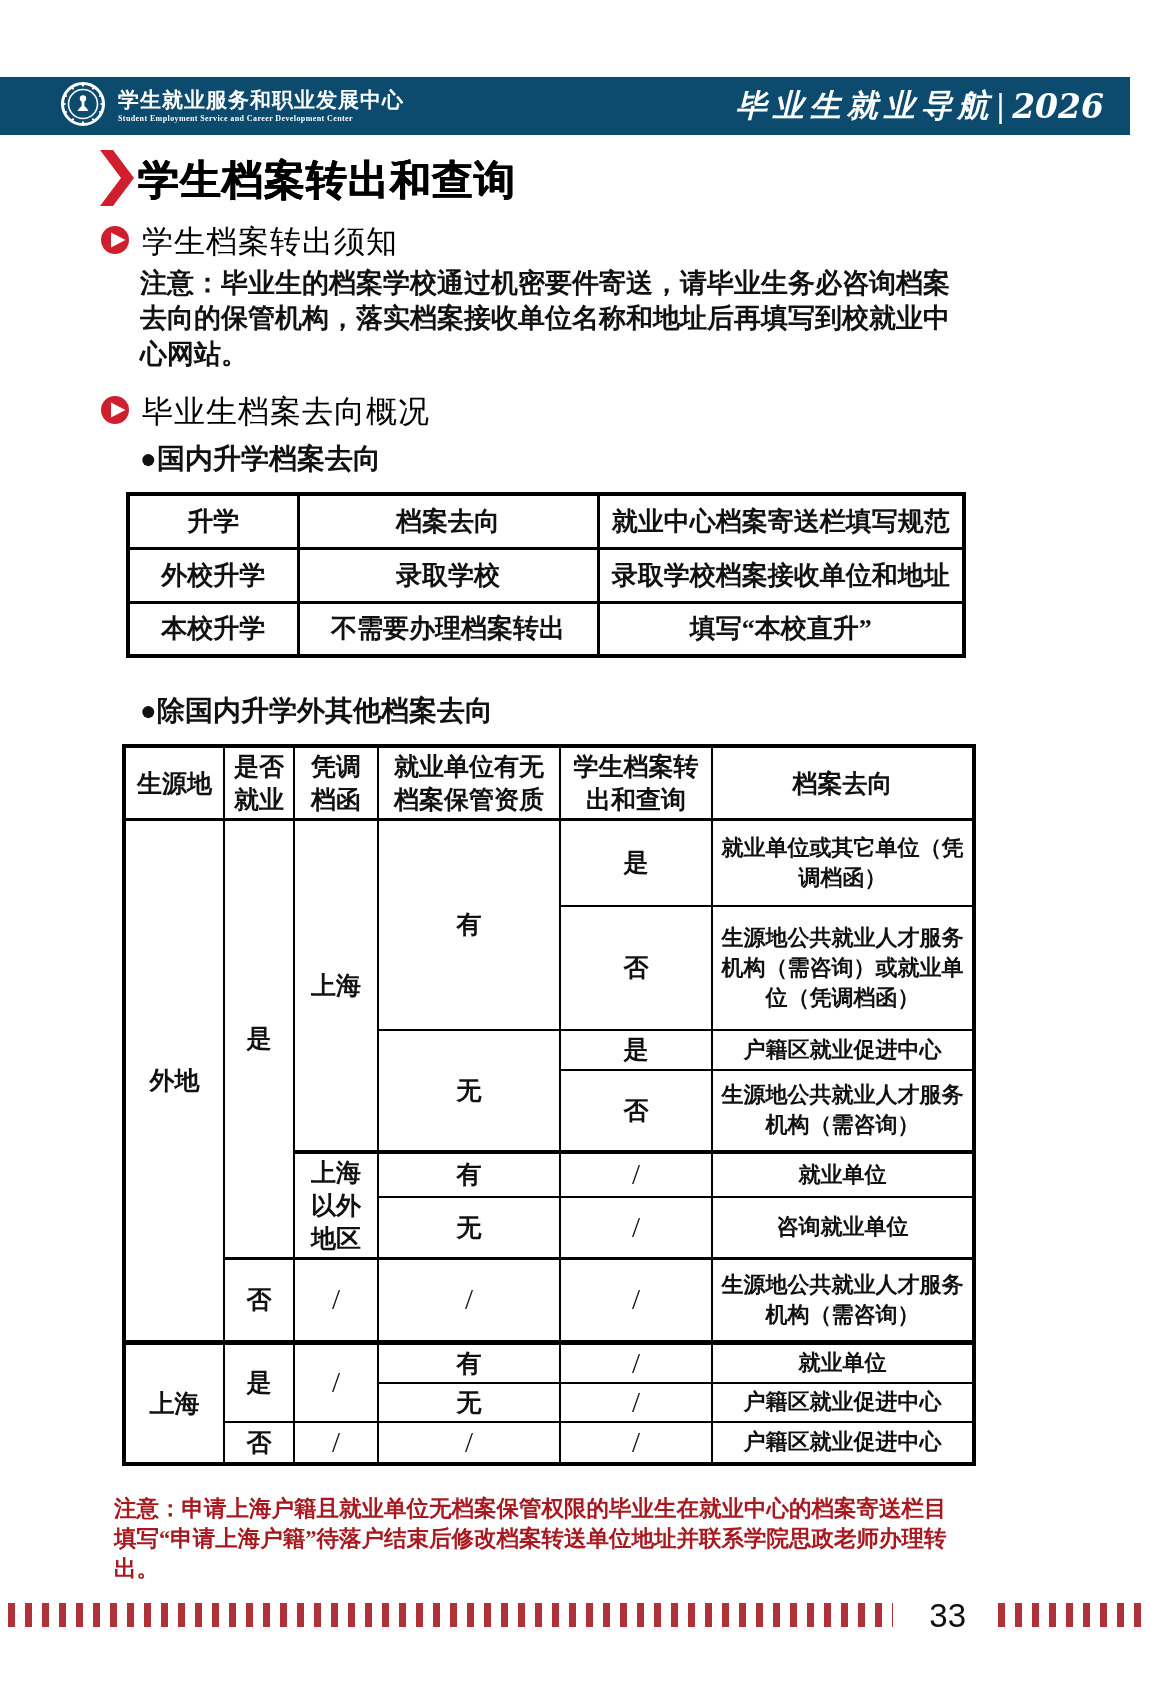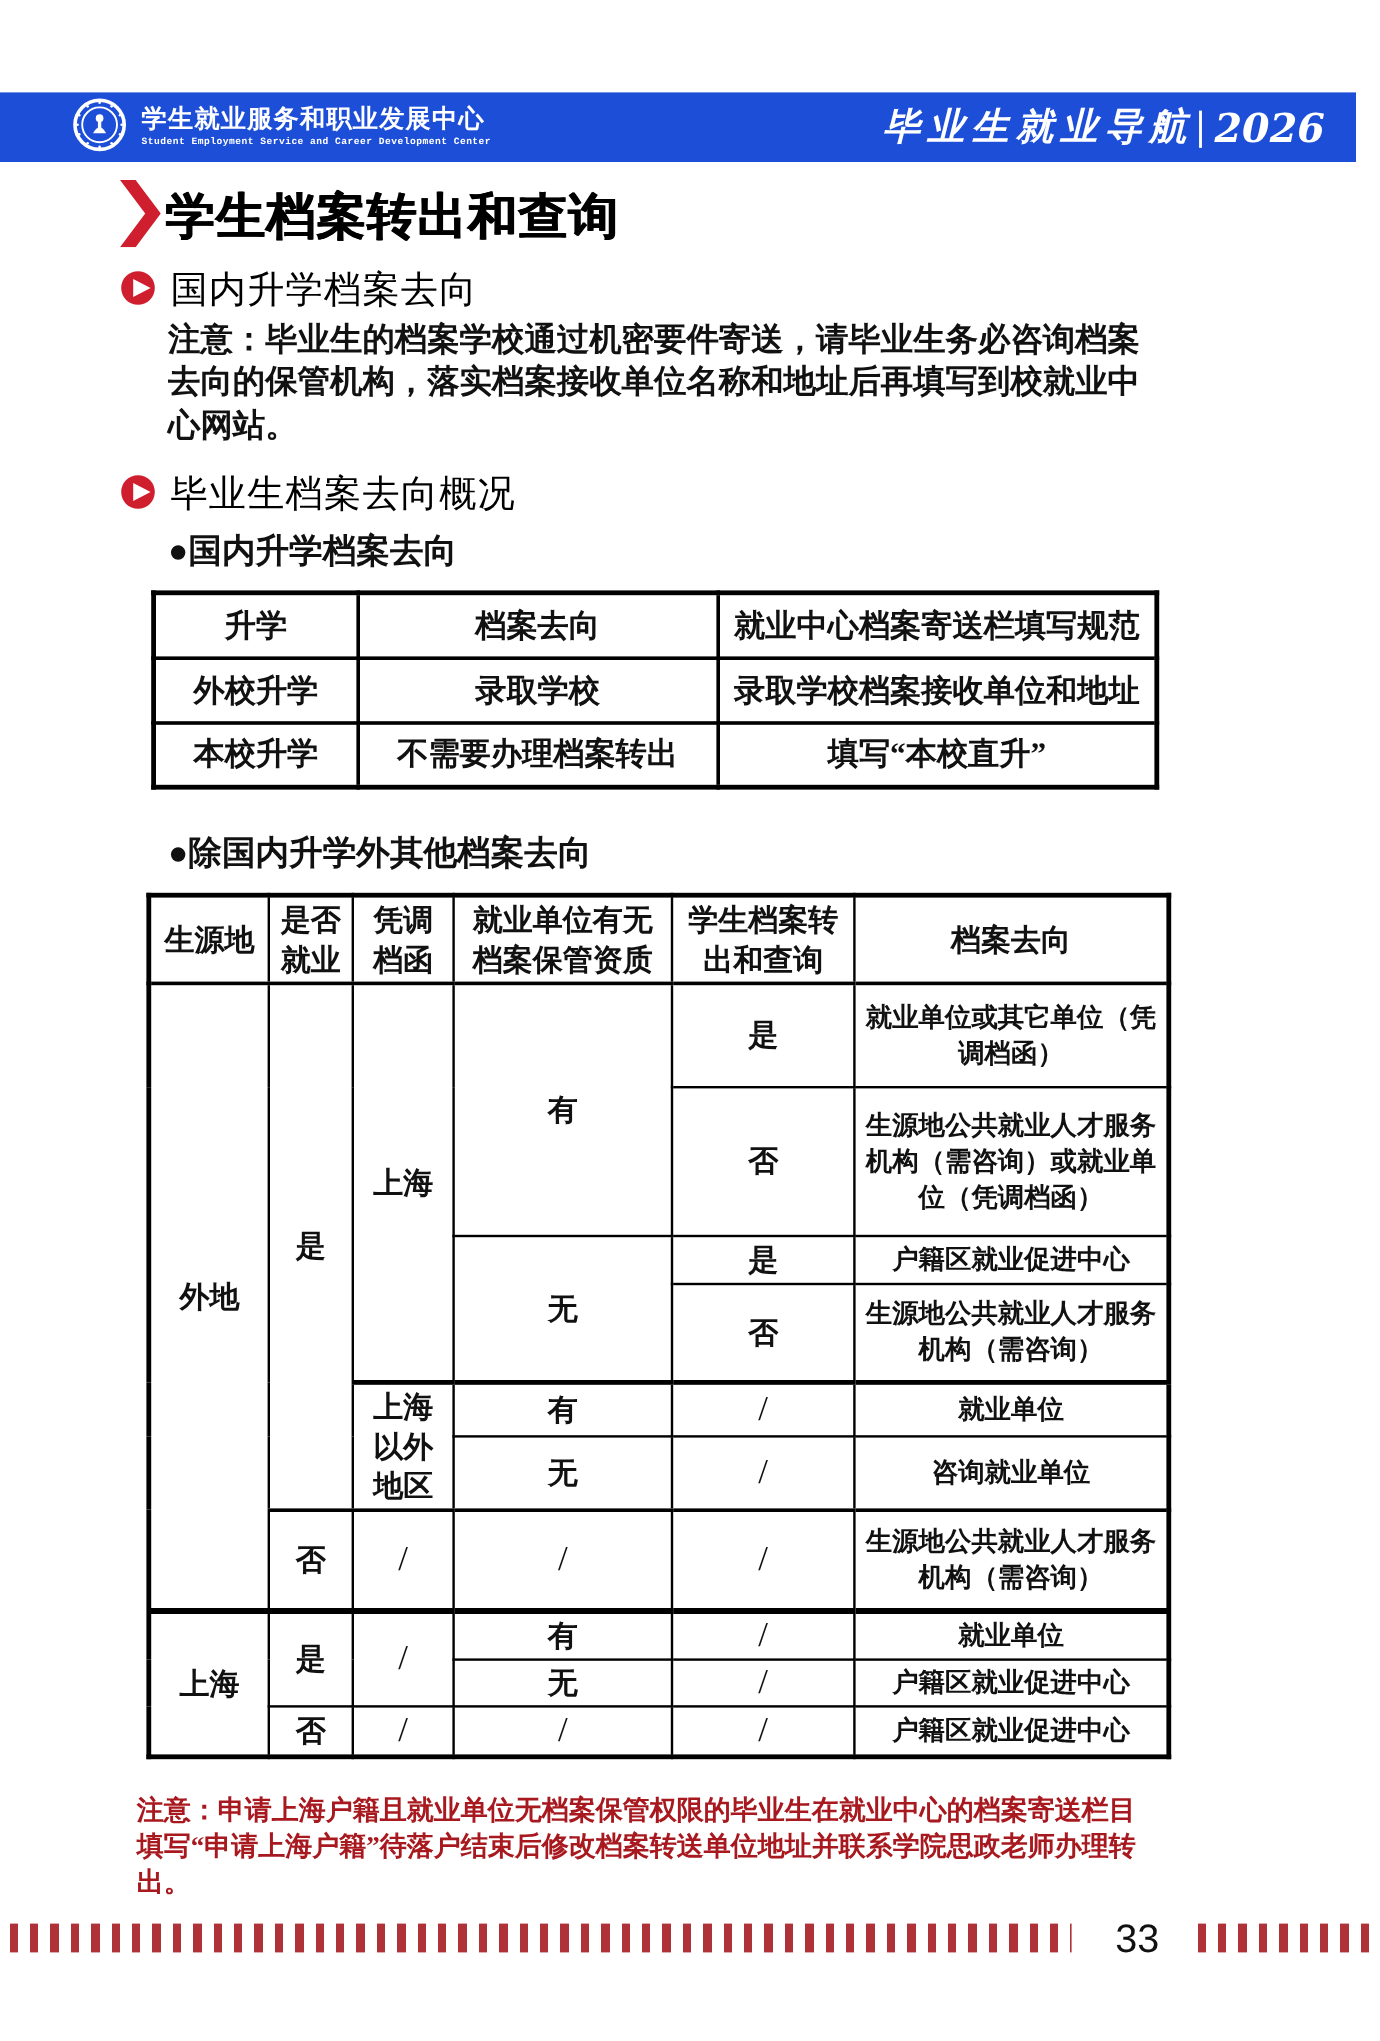--- a/index.html
+++ b/index.html
@@ -1,26 +1,26 @@
 <!DOCTYPE html>
 <html><head>
 <meta charset="utf-8">
 <style>
   * { box-sizing: border-box; margin: 0; padding: 0; }
   html, body { width: 1150px; height: 1701px; background: #ffffff; }
   body { position: relative; font-family: "Liberation Serif", "DejaVu Serif", serif; color: #111; overflow: hidden; }
 
   
   .banner { position: absolute; top: 77px; left: 0; width: 1130px; height: 58px;
-            background: #1d4ed8; display: flex; align-items: center; }
+            background: #0c4a6e; display: flex; align-items: center; }
   .logo { margin-left: 60px; flex: 0 0 auto; }
   .center-names { margin-left: 12px; color: #fff; }
   .center-name-cn { font-family: "Liberation Sans", "DejaVu Sans", sans-serif; font-weight: 700;
                     font-size: 21px; letter-spacing: 1px; line-height: 1.05; }
-  .center-name-en { font-family: Liberation Mono, monospace; font-weight: 700;
+  .center-name-en { font-family: Liberation Serif, serif; font-weight: 700;
                     font-size: 8px; letter-spacing: .4px; margin-top: 2px; }
   .banner-right { margin-left: auto; margin-right: 26px; display: flex; align-items: center; color: #fff; }
   .edition-title { font-family: "DejaVu Serif", serif; font-style: italic; font-weight: 700;
                    font-size: 31px; letter-spacing: 6px; }
   .edition-divider { font-style: normal; font-weight: 700; font-size: 34px; margin: 0 8px 0 2px; line-height: 1; }
   .edition-year { font-family: "DejaVu Serif", serif; font-style: italic; font-weight: 700; font-size: 33px; }
 
   
   .content { position: absolute; top: 152px; left: 100px; width: 900px; }
 
@@ -117,21 +117,21 @@
     <span class="page-title">学生档案转出和查询</span>
   </div>
 
   <div class="section-head">
     <span>
       <svg width="30" height="30" viewBox="0 0 30 30">
         <circle cx="15" cy="15" r="14" fill="#cf1f2e"></circle>
         <polygon points="11,7.5 25.5,15 11,22.5" fill="#ffffff"></polygon>
       </svg>
     </span>
-    <span class="section-heading">国内升学档案去向</span>
+    <span class="section-heading">学生档案转出须知</span>
   </div>
   <p class="note-paragraph">注意：毕业生的档案学校通过机密要件寄送，请毕业生务必咨询档案去向的保管机构，落实档案接收单位名称和地址后再填写到校就业中心网站。</p>
 
   <div class="section-head second">
     <span>
       <svg width="30" height="30" viewBox="0 0 30 30">
         <circle cx="15" cy="15" r="14" fill="#cf1f2e"></circle>
         <polygon points="11,7.5 25.5,15 11,22.5" fill="#ffffff"></polygon>
       </svg>
     </span>

